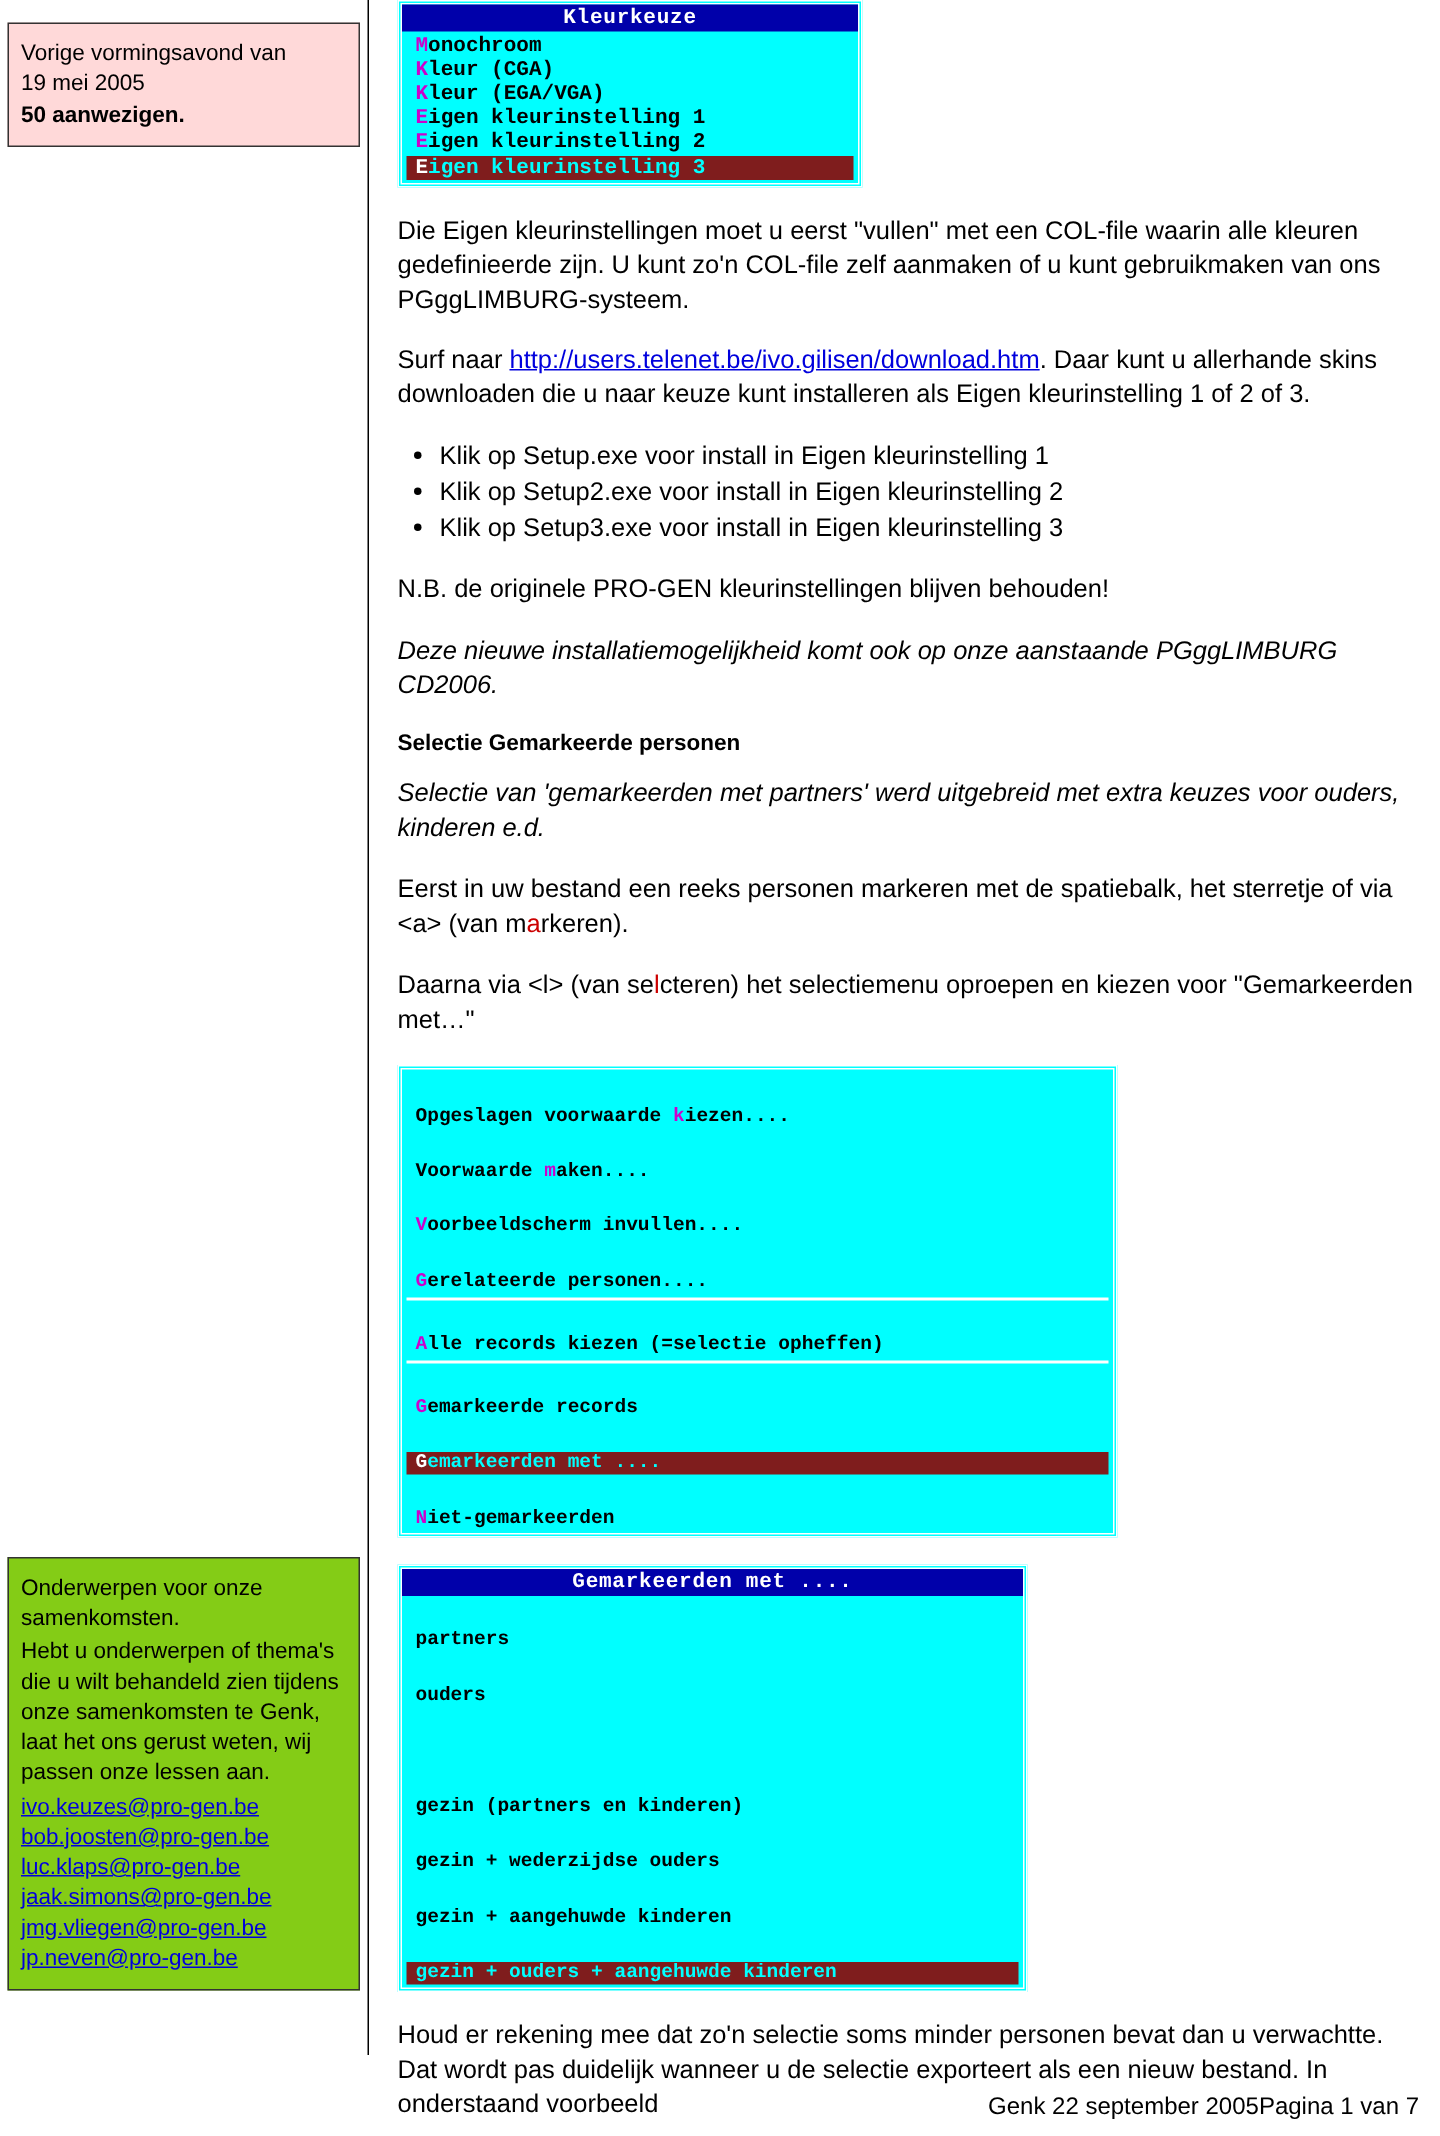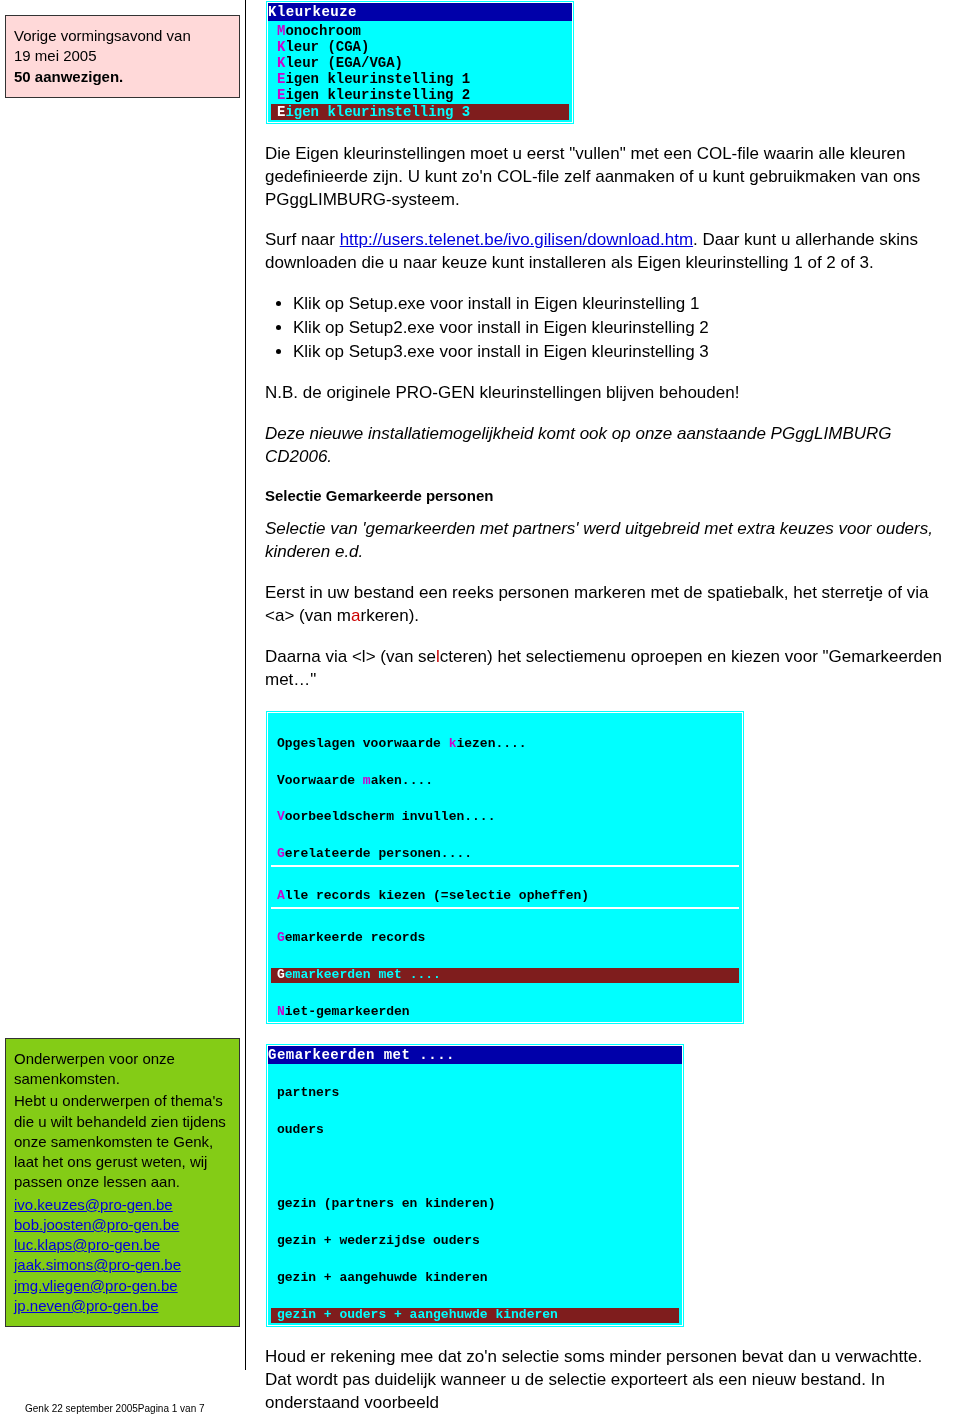--- a/index.html
+++ b/index.html
@@ -65,21 +65,21 @@
     font-size: 14px;
     line-height: 1.15;
     color: #000;
     margin-bottom: 18px;
     padding: 2px 3px;
     position: relative;
   }
   .dos-title {
     background: #0000aa;
     color: #fff;
-    text-align: left;
+    text-align: center;
     padding: 1px 0;
     margin: -2px -3px 2px -3px;
     letter-spacing: 0.5px;
   }
   .dos-line {
     padding: 0 6px;
     white-space: pre;
   }
   .dos-line .hotkey { color: #cc00cc; }
   .dos-sel {
@@ -106,24 +106,24 @@
   .sub-h {
     font-weight: bold;
     font-size: 15px;
     margin: 4px 0 14px 0;
   }
   .footer {
     position: absolute;
     left: 0;
     bottom: 10px;
     width: 100%;
-    font-size: 10px;
-    padding: 0 25px;
+    font-size: 16px;
+    padding: 0 14px;
     display: flex;
-    justify-content: flex-start;
+    justify-content: flex-end;
   }
   .dos-small .dos-line { font-size: 13px; margin-top: 22px; }
 </style>
 </head>
 <body>
 
 <div class="page">
 
   <div class="sidebar">
     <div class="side-box side-box-pink">

